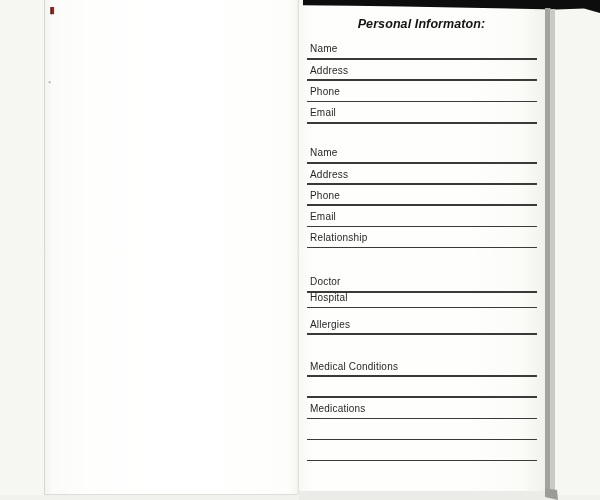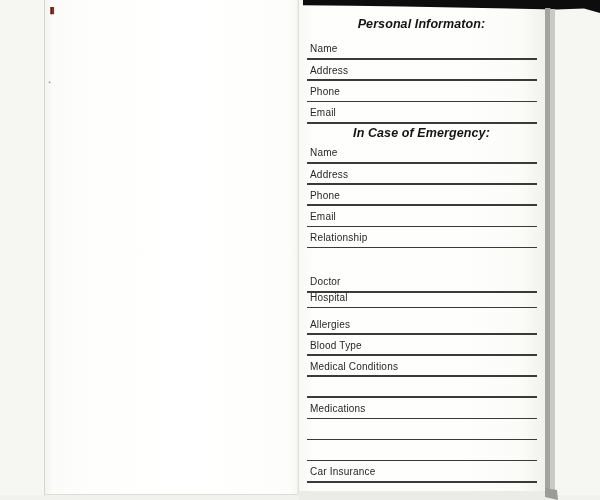--- a/index.html
+++ b/index.html
@@ -64,21 +64,20 @@
           <div class="field-line"></div>
         </div>
         <div class="field-row" style="top: 81px;">
           <span class="field-label">Phone</span>
           <div class="field-line"></div>
         </div>
         <div class="field-row" style="top: 102.3px;">
           <span class="field-label">Email</span>
           <div class="field-line"></div>
         </div>
-        <div class="section-heading" style="top: 123px;">In Case of Emergency:</div>
         <div class="field-row" style="top: 142.4px;">
           <span class="field-label">Name</span>
           <div class="field-line"></div>
         </div>
         <div class="field-row" style="top: 163.6px;">
           <span class="field-label">Address</span>
           <div class="field-line"></div>
         </div>
         <div class="field-row" style="top: 184.8px;">
           <span class="field-label">Phone</span>
@@ -97,45 +96,37 @@
           <div class="field-line"></div>
         </div>
         <div class="field-row" style="top: 287px;">
           <span class="field-label">Hospital</span>
           <div class="field-line"></div>
         </div>
         <div class="field-row" style="top: 313.6px;">
           <span class="field-label">Allergies</span>
           <div class="field-line"></div>
         </div>
-        <div class="field-row" style="top: 334.7px;">
-          <span class="field-label">Blood Type</span>
-          <div class="field-line"></div>
-        </div>
         <div class="field-row" style="top: 355.8px;">
           <span class="field-label">Medical Conditions</span>
           <div class="field-line"></div>
         </div>
         <div class="field-row" style="top: 376.9px;">
           <span class="field-label"></span>
           <div class="field-line"></div>
         </div>
         <div class="field-row" style="top: 398px;">
           <span class="field-label">Medications</span>
           <div class="field-line"></div>
         </div>
         <div class="field-row" style="top: 419.1px;">
           <span class="field-label"></span>
           <div class="field-line"></div>
         </div>
         <div class="field-row" style="top: 440.2px;">
-          <div class="field-line"></div>
-        </div>
-        <div class="field-row" style="top: 461.3px;">
-          <span class="field-label">Car Insurance</span>
           <div class="field-line"></div>
         </div>
       </div>
   </div>
 
   <svg class="scan-edges" width="600" height="500" viewBox="0 0 600 500">
 
     <rect x="0" y="495" width="600" height="5" fill="#f1f1ee"></rect>
     <rect x="299" y="491" width="258" height="9" fill="#ebebe8"></rect>
 

